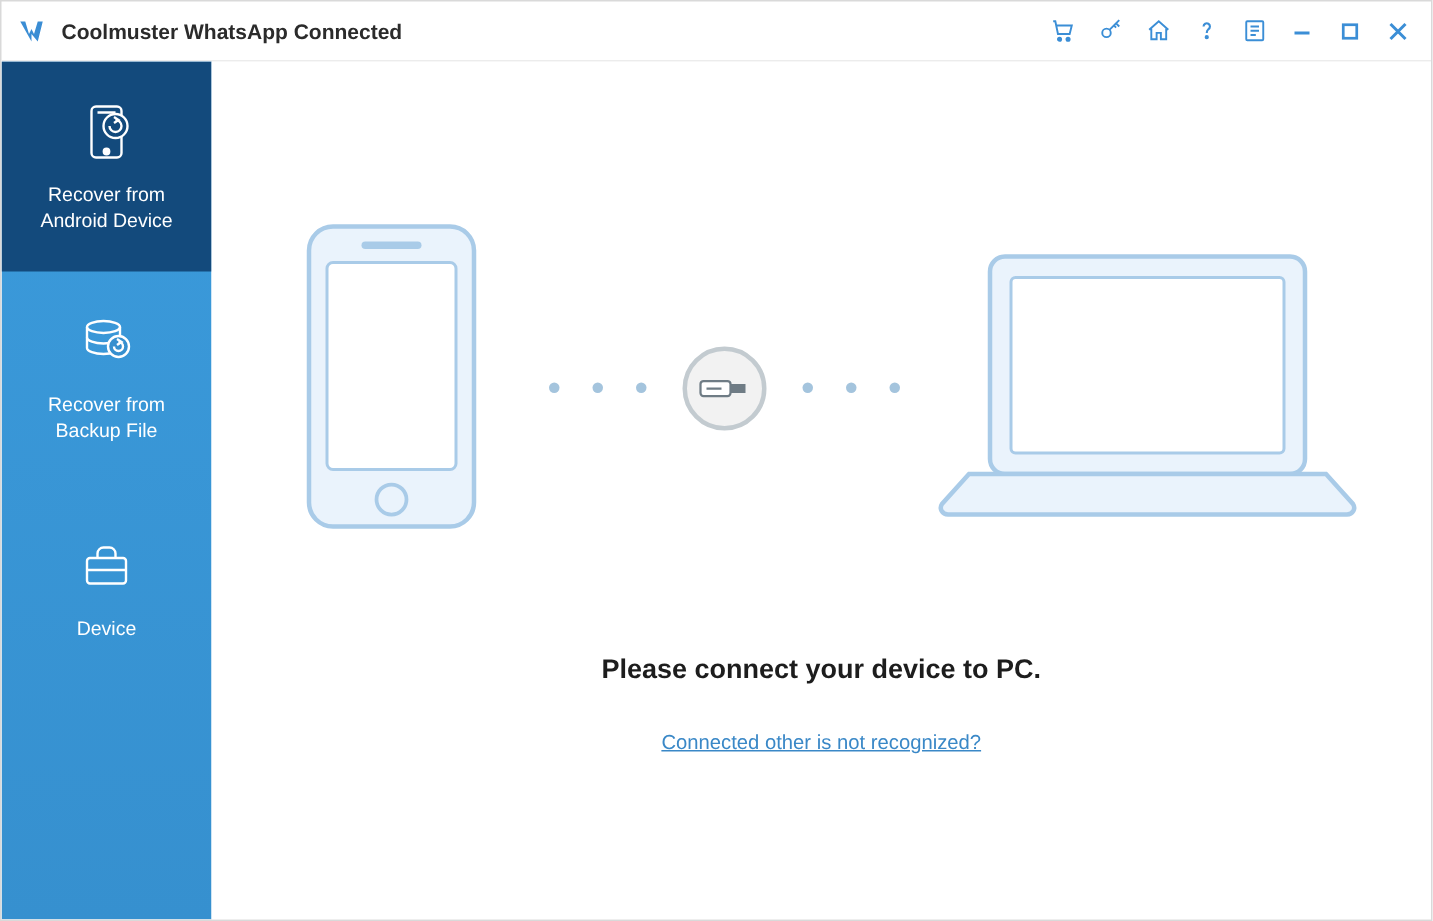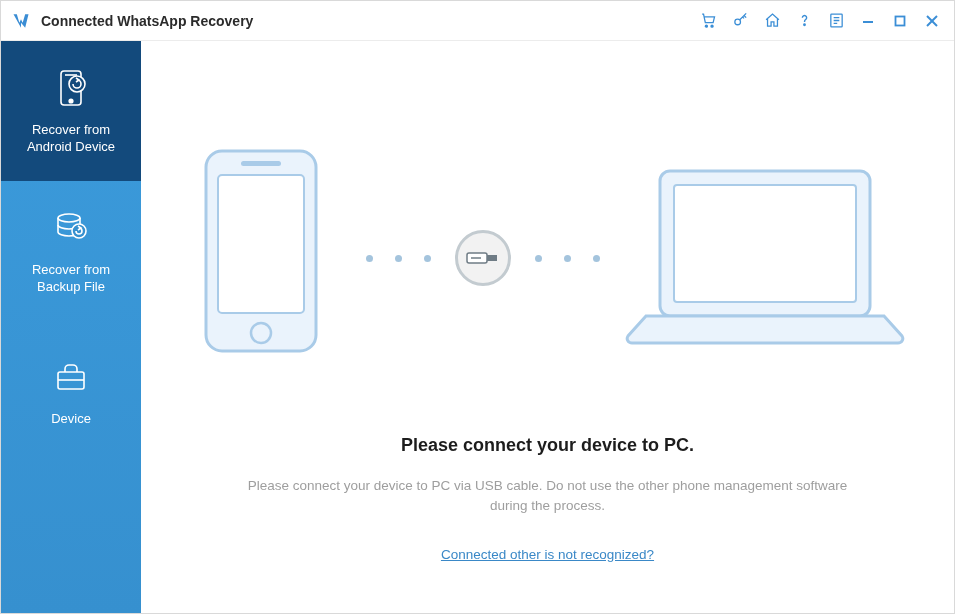--- a/index.html
+++ b/index.html
@@ -140,21 +140,21 @@
 </style>
 </head>
 <body>
 
 <div class="titlebar">
   <span class="logo">
     <svg width="20" height="20" viewBox="0 0 24 24">
       <path d="M3 4 L12 20 L12 14 L17 20 L21 4 L17 4 L14 14 L12 10 L10 14 L7 4 Z" fill="#3a8dd4"></path>
     </svg>
   </span>
-  <span class="title">Connected WhatsApp Recovery</span>
+  <span class="title">Coolmuster WhatsApp Connected</span>
   <span class="spacer"></span>
 
   <span class="win-btn">
     <svg width="17" height="17" viewBox="0 0 24 24" fill="none" stroke="#3b8ed6" stroke-width="1.8">
       <path d="M3 3h2l2.5 12h11l2-8H6"></path>
         <circle cx="9" cy="20" r="1.5" fill="#3b8ed6"></circle>
         <circle cx="17" cy="20" r="1.5" fill="#3b8ed6"></circle>
     </svg>
   </span>
   <span class="win-btn">
@@ -282,18 +282,17 @@
         <svg width="290" height="210" viewBox="0 0 290 210">
           <rect x="40" y="20" width="210" height="145" rx="10" fill="#eaf3fc" stroke="#a9cbe8" stroke-width="3"></rect>
           <rect x="54" y="34" width="182" height="117" rx="3" fill="#ffffff" stroke="#a9cbe8" stroke-width="2"></rect>
           <path d="M26 165 h238 l18 20 c2 3 0 7 -4 7 H12 c-4 0 -6 -4 -4 -7 Z" fill="#eaf3fc" stroke="#a9cbe8" stroke-width="3"></path>
         </svg>
       </span>
 
     </div>
 
     <div class="headline">Please connect your device to PC.</div>
-    <div class="subline">Please connect your device to PC via USB cable. Do not use the other phone management software during the process.</div>
     <a class="linkline">Connected other is not recognized?</a>
 
   </div>
 
 </div>
 
 </body></html>

